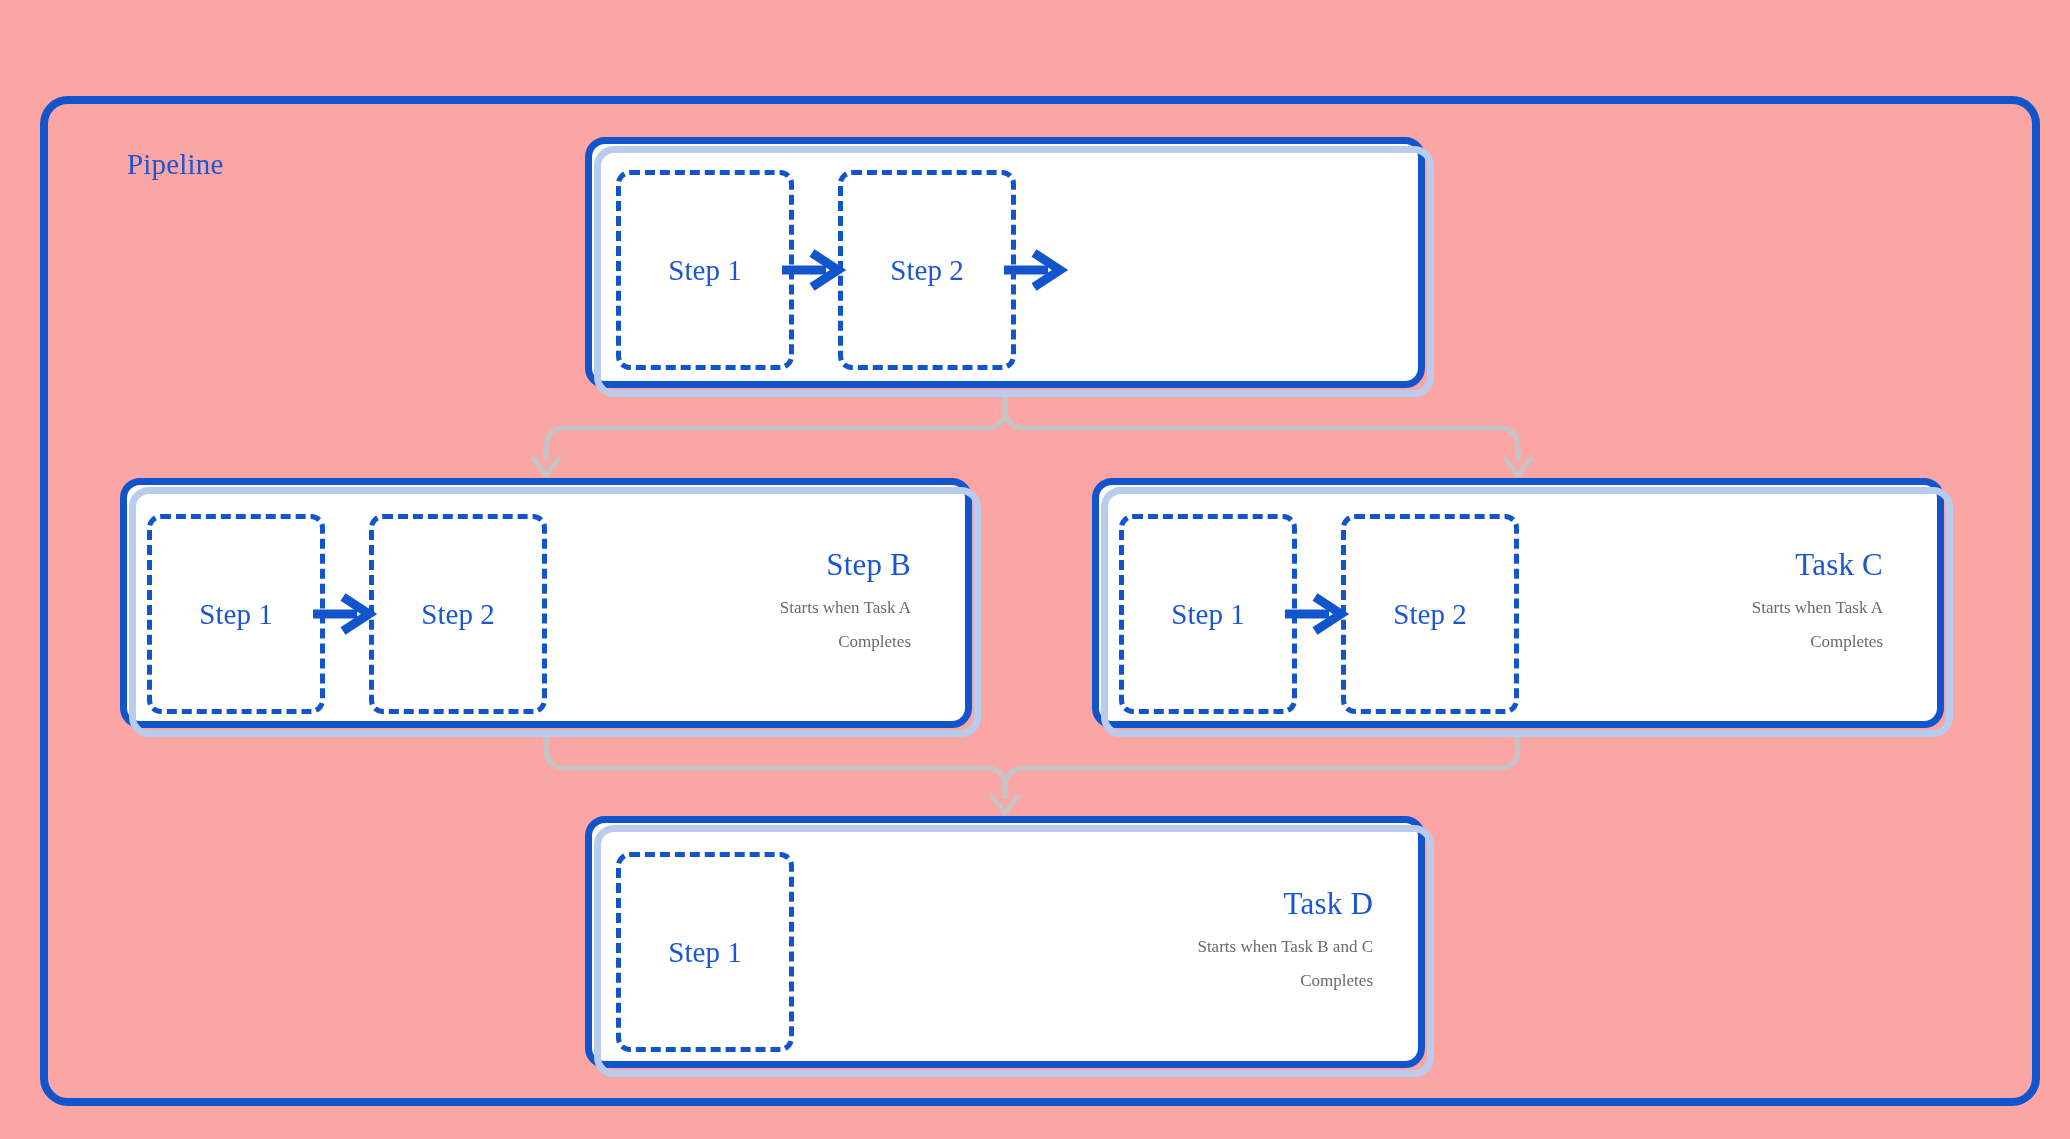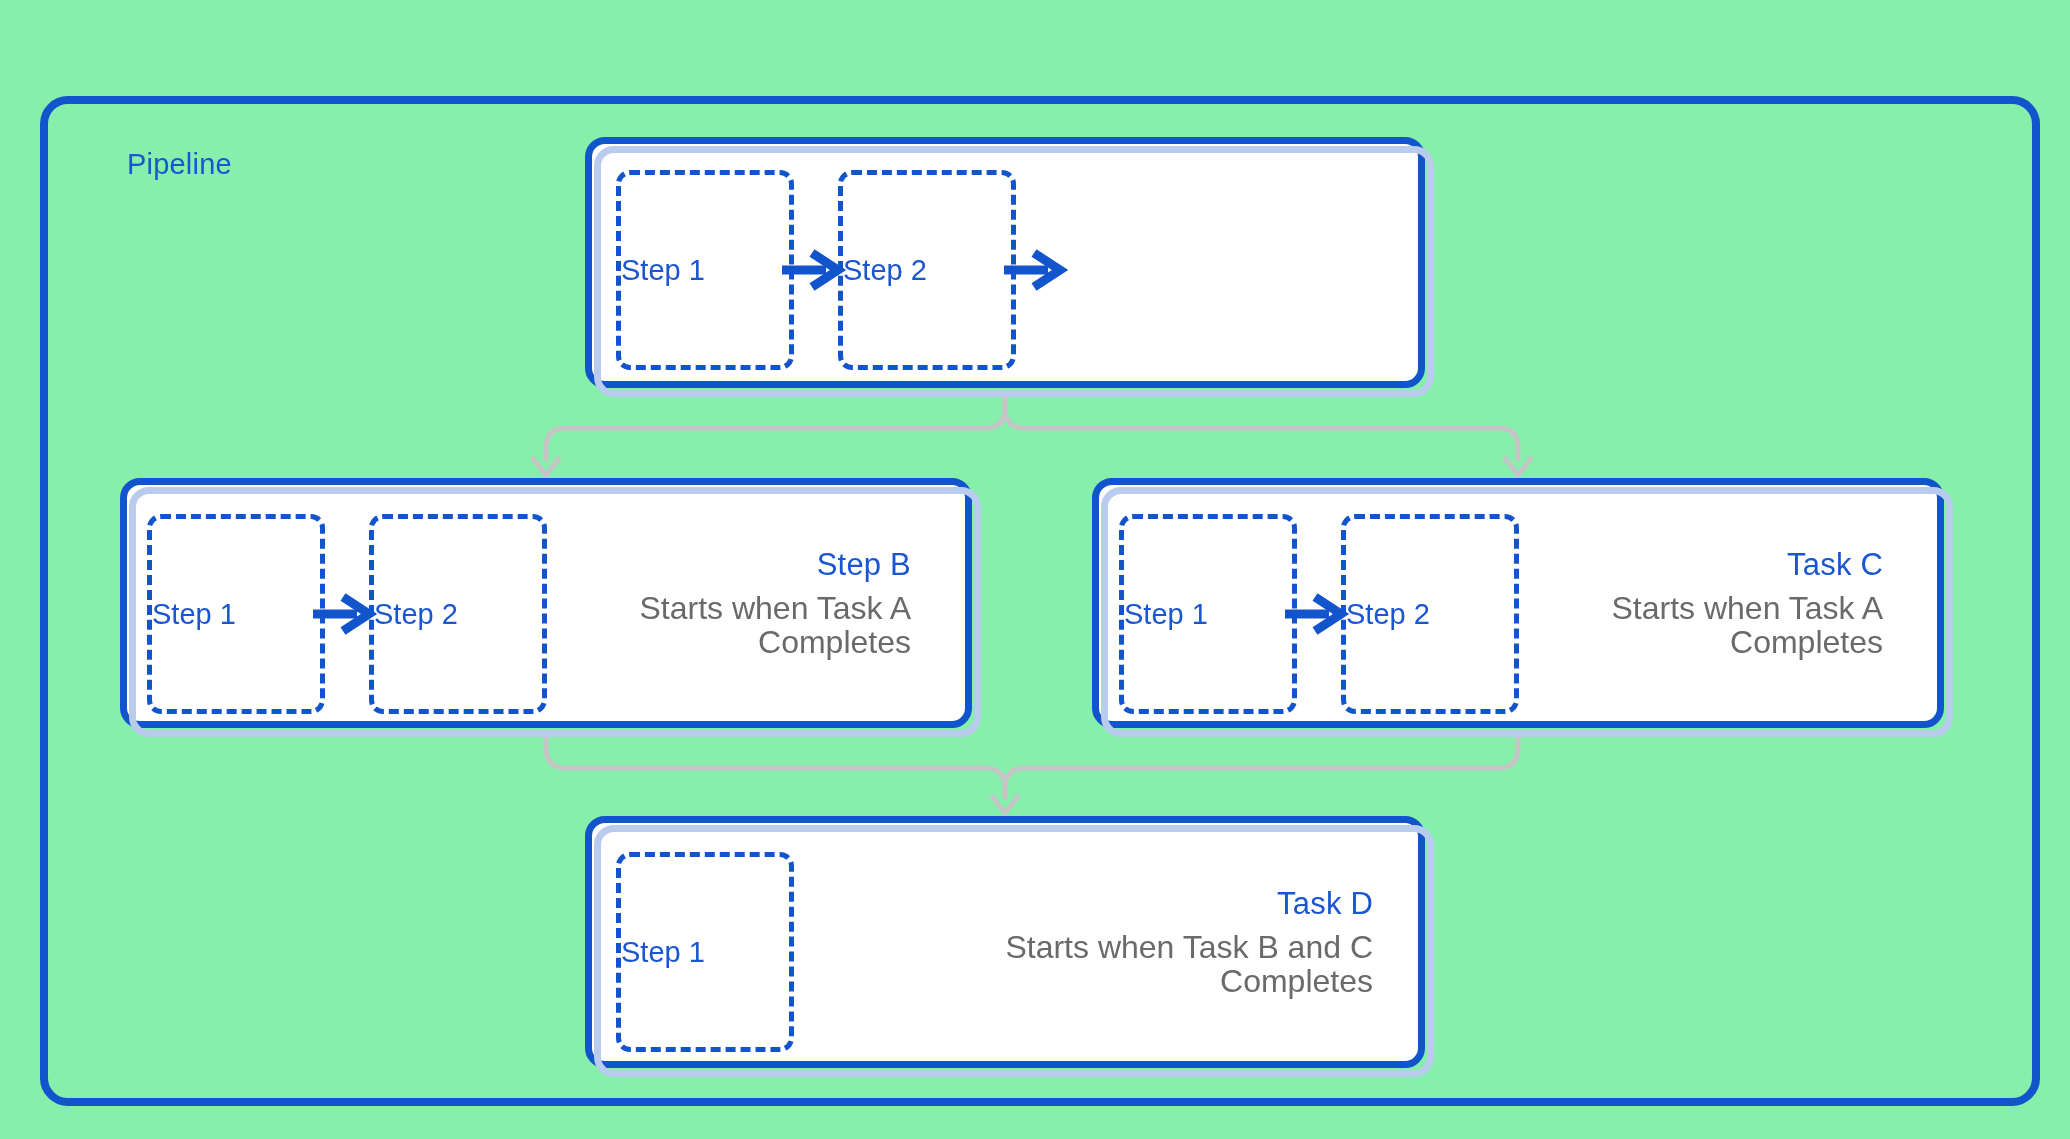--- a/index.html
+++ b/index.html
@@ -1,22 +1,22 @@
 <!DOCTYPE html>
 <html><head>
 <meta charset="utf-8">
 <style>
   html, body { margin: 0; padding: 0; background: #ffffff; }
   .canvas {
     position: relative;
     width: 2070px;
     height: 1139px;
-    background: #86efac;
+    background: #fca5a5;
     overflow: hidden;
-    font-family: Liberation Sans, sans-serif;
+    font-family: Liberation Serif, serif;
   }
 
   
   .pipeline-box {
     position: absolute;
     left: 40px; top: 96px;
     width: 2000px; height: 1010px;
     border: 8px solid #1254cb;
     border-radius: 28px;
     box-sizing: border-box;
@@ -56,20 +56,21 @@
 
   
   .step {
     position: absolute;
     width: 178px; height: 200px;
     border: 5px dashed #1254cb;
     border-radius: 14px;
     box-sizing: border-box;
     display: flex;
     align-items: center;
+    justify-content: center;
     z-index: 1;
   }
   .step-label { font-size: 29px; color: #1a56d2; }
   .card-a .step { top: 26px; }
   .card-b .step, .card-c .step { top: 29px; }
   .card-d .step { top: 29px; }
   .card-a .s1 { left: 24px; }
   .card-a .s2 { left: 246px; }
   .card-a .s3 { left: 468px; }
   .card-b .s1, .card-c .s1 { left: 20px; }
@@ -89,21 +90,21 @@
     display: flex;
     flex-direction: column;
     justify-content: center;
     align-items: flex-end;
     text-align: right;
     z-index: 1;
   }
   .card-a .label-block, .card-d .label-block { right: 45px; }
   .card-b .label-block, .card-c .label-block { right: 54px; }
   .task-title { font-size: 31px; color: #1a56d2; letter-spacing: 0.2px; }
-  .task-note { margin-top: 8px; font-size: 32px; line-height: 34px; color: #6a6a6a; }
+  .task-note { margin-top: 8px; font-size: 17px; line-height: 34px; color: #6a6a6a; }
 </style>
 </head>
 <body>
 
 <div class="canvas">
 
   <svg class="connectors" width="2070" height="1139" viewBox="0 0 2070 1139">
     <g fill="none" stroke="#c5c5c5" stroke-width="5">
       <path d="M 1005 391 V 408 Q 1005 428 985 428 H 566 Q 546 428 546 448 V 461"></path>
       <path d="M 1005 391 V 408 Q 1005 428 1025 428 H 1498 Q 1518 428 1518 448 V 461"></path>

